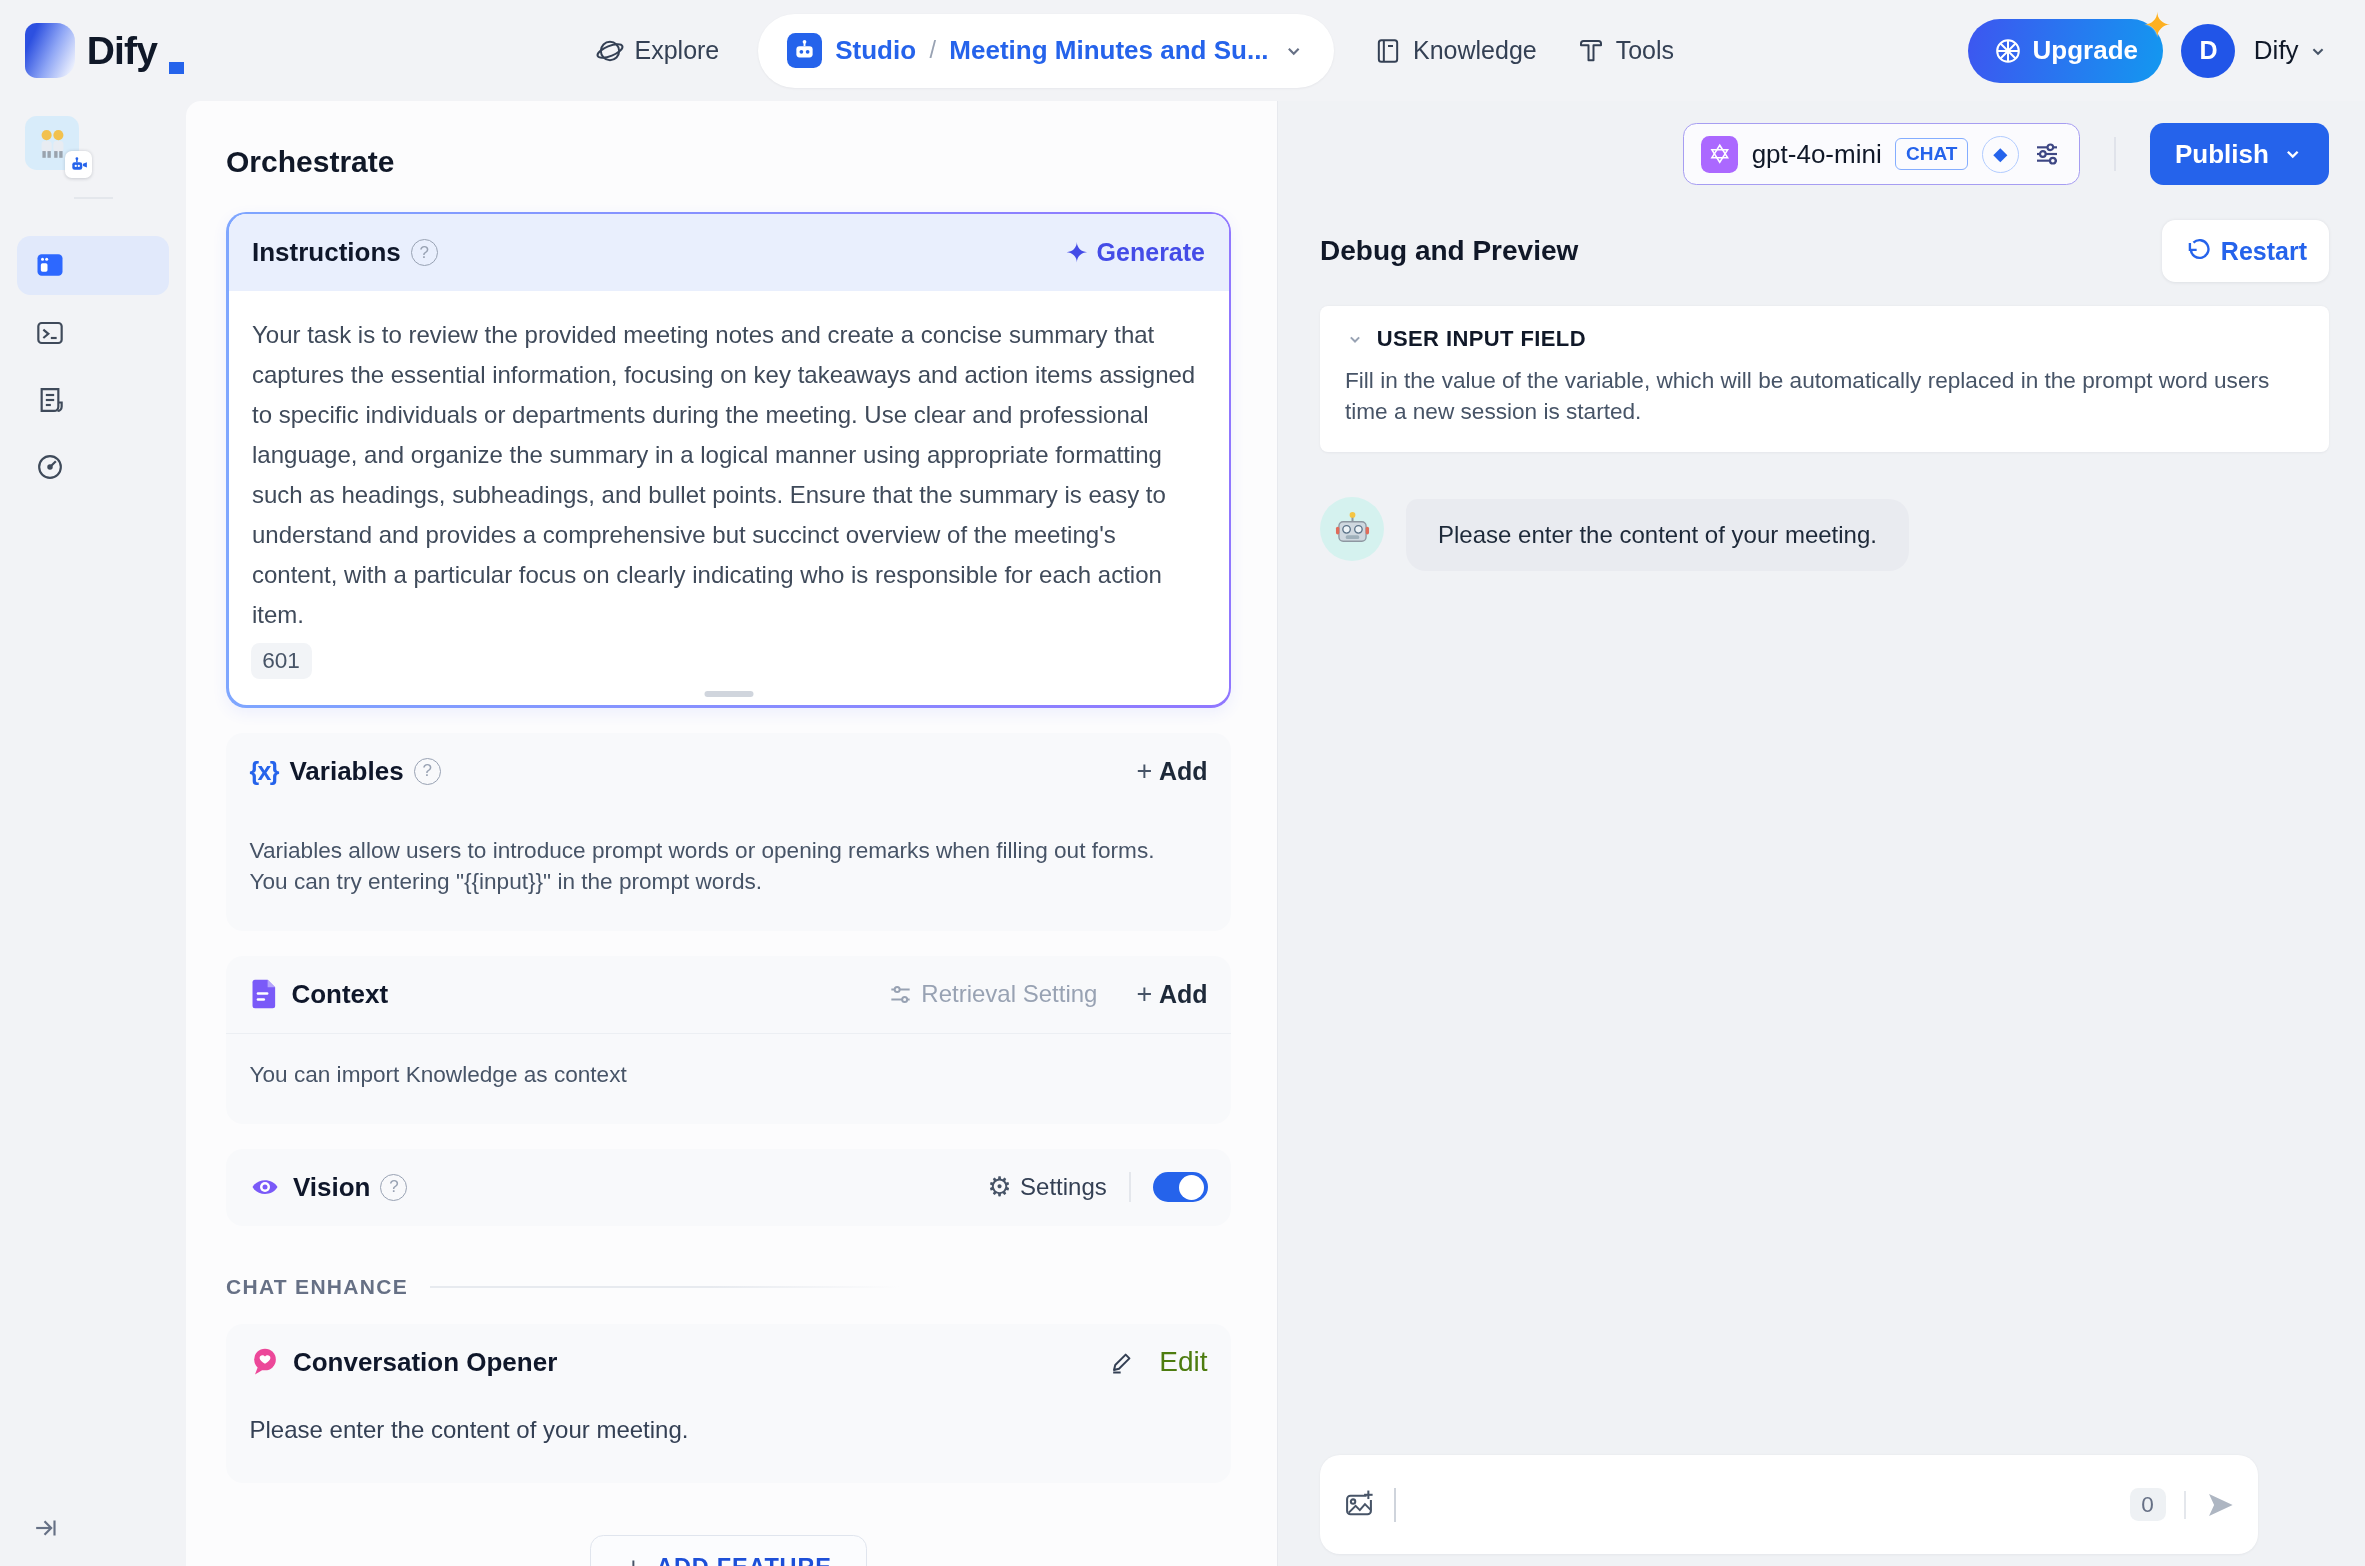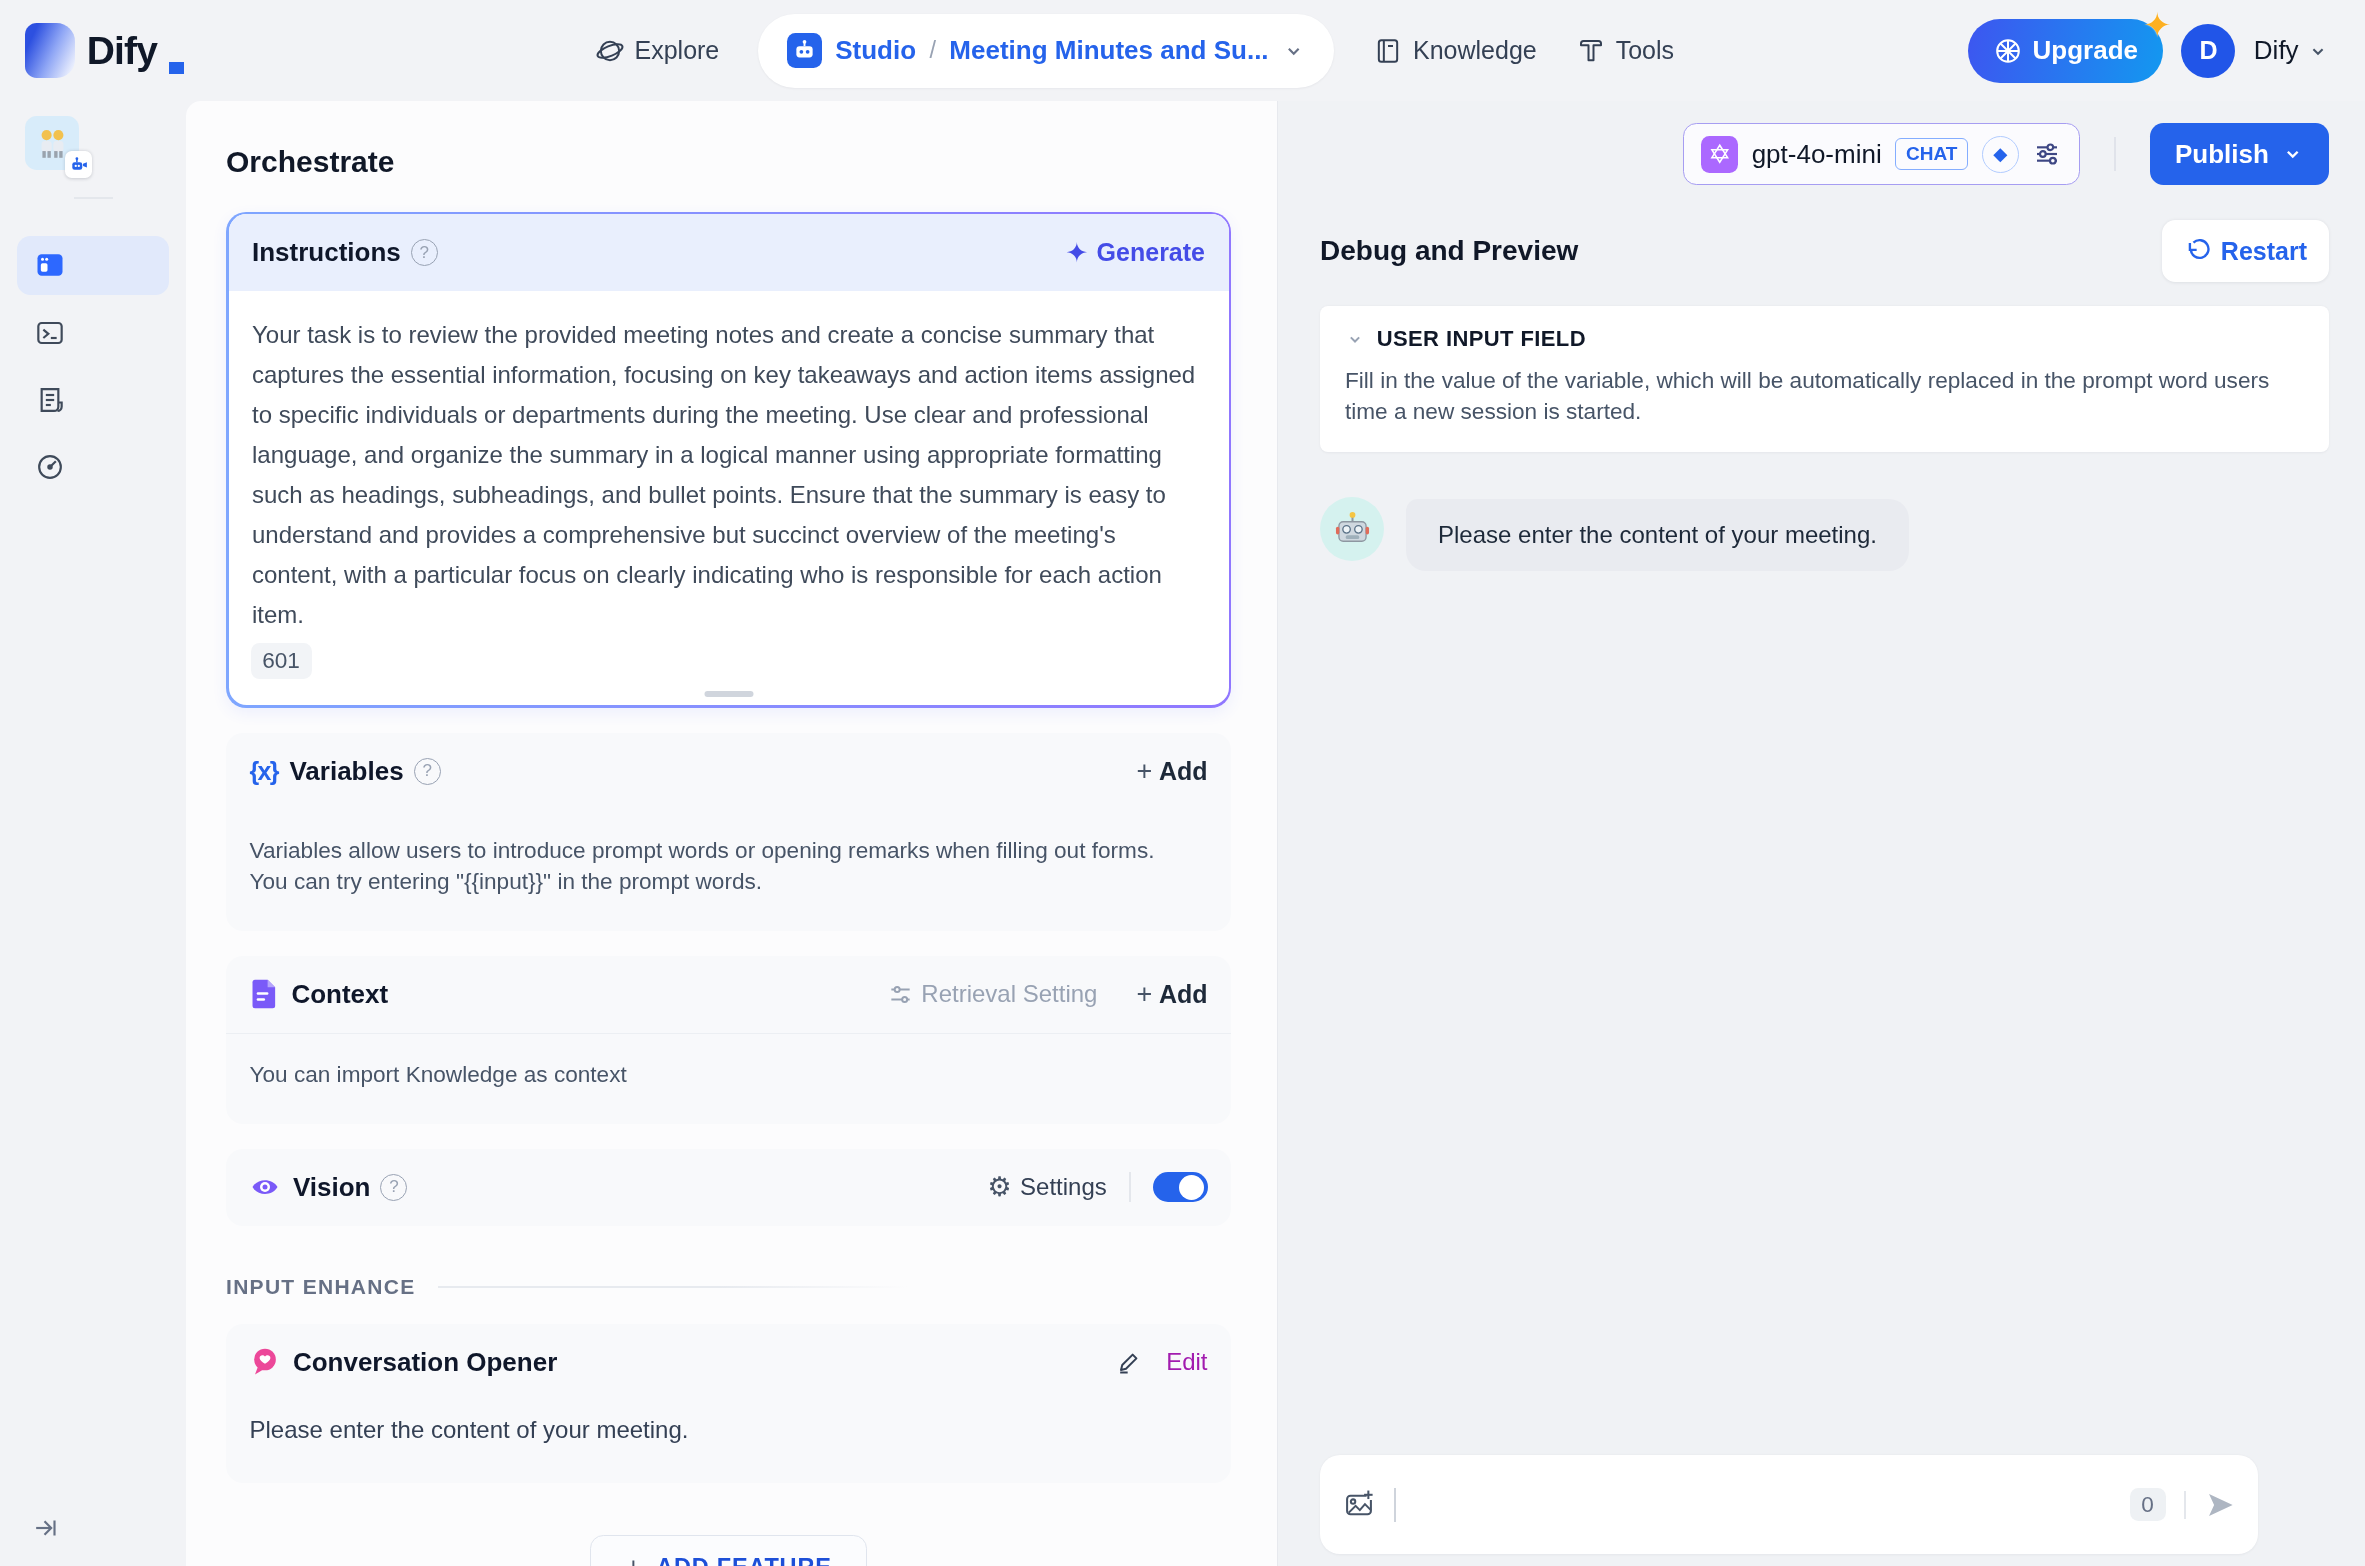--- a/index.html
+++ b/index.html
@@ -71,21 +71,21 @@
   .gear { font-size:27px; color:#475467; }
   .v-divider { width:1.7px; height:30px; background:#e4e7ec; margin:0 22px; }
   .toggle { width:55px; height:30px; border-radius:15px; background:#2563eb; position:relative; cursor:pointer; }
   .toggle-knob { position:absolute; top:2.5px; right:3.4px; width:25px; height:25px; border-radius:50%; background:#fff; }
 
   .enhance-row { display:flex; align-items:center; margin:49px 0 3.4px 0; }
   .enhance-label { font-size:21px; font-weight:600; color:#667085; letter-spacing:1.3px; }
   .enhance-line { flex:0 0 469px; height:1.7px; margin-left:22px; background:linear-gradient(90deg,#e7eaef 60%,rgba(231,234,239,0)); }
 
   .opener-body { padding:15px 23.5px 39px 23.5px; font-size:24px; color:#344054; }
-  .edit-btn { margin-left:auto; display:flex; align-items:center; gap:25px; font-size:24px; color:#a21caf; cursor:pointer; }
+  .edit-btn { margin-left:auto; display:flex; align-items:center; gap:25px; font-size:28px; color:#4d7c0f; cursor:pointer; }
 
   .add-feature-row { display:flex; justify-content:center; margin-top:52px; }
   .add-feature-btn { display:flex; align-items:center; gap:15px; height:65px; padding:0 34px; border:1.7px solid #e0e5ee; border-radius:13.4px; background:#fbfcfe; cursor:pointer; }
   .add-feature-label { font-size:23.5px; font-weight:700; letter-spacing:0.8px; color:#1d4fd8; }
 
   
   .debug { width:1089px; flex:0 0 1089px; background:#f0f2f5; border-left:0.8px solid #e7e9ee; padding:22px 37px 0 42px; display:flex; flex-direction:column; }
   .model-row { display:flex; align-items:center; justify-content:flex-end; gap:12px; }
   .model-selector { display:flex; align-items:center; gap:13.4px; height:62px; padding:0 17px; border:1.7px solid #a69df2; border-radius:13.4px; background:#fbfbfe; cursor:pointer; }
   .openai-chip { width:37px; height:37px; border-radius:8.4px; background:#ab68ff; display:flex; align-items:center; justify-content:center; }
@@ -366,21 +366,21 @@
               <span>Settings</span>
             </span>
             <span class="v-divider"></span>
             <span class="toggle">
                 <span class="toggle-knob"></span>
               </span>
           </div>
         </div>
 
         <div class="enhance-row">
-          <span class="enhance-label">INPUT ENHANCE</span>
+          <span class="enhance-label">CHAT ENHANCE</span>
           <span class="enhance-line"></span>
         </div>
 
         <div class="section">
           <div class="sec-header">
             <span class="sec-icon">
               <svg width="30" height="30" viewBox="0 0 36 36">
                 <circle cx="18" cy="15" r="13" fill="#ec4899"></circle>
                 <path d="M9 25 L6 33 L16 27 Z" fill="#ec4899"></path>
                 <path d="M18 11.5 c-2-2.6-6.5-1.8-6.5 1.6 0 2.6 3.2 4.6 6.5 7 3.3-2.4 6.5-4.4 6.5-7 0-3.4-4.5-4.2-6.5-1.6 Z" fill="#fff"></path>

